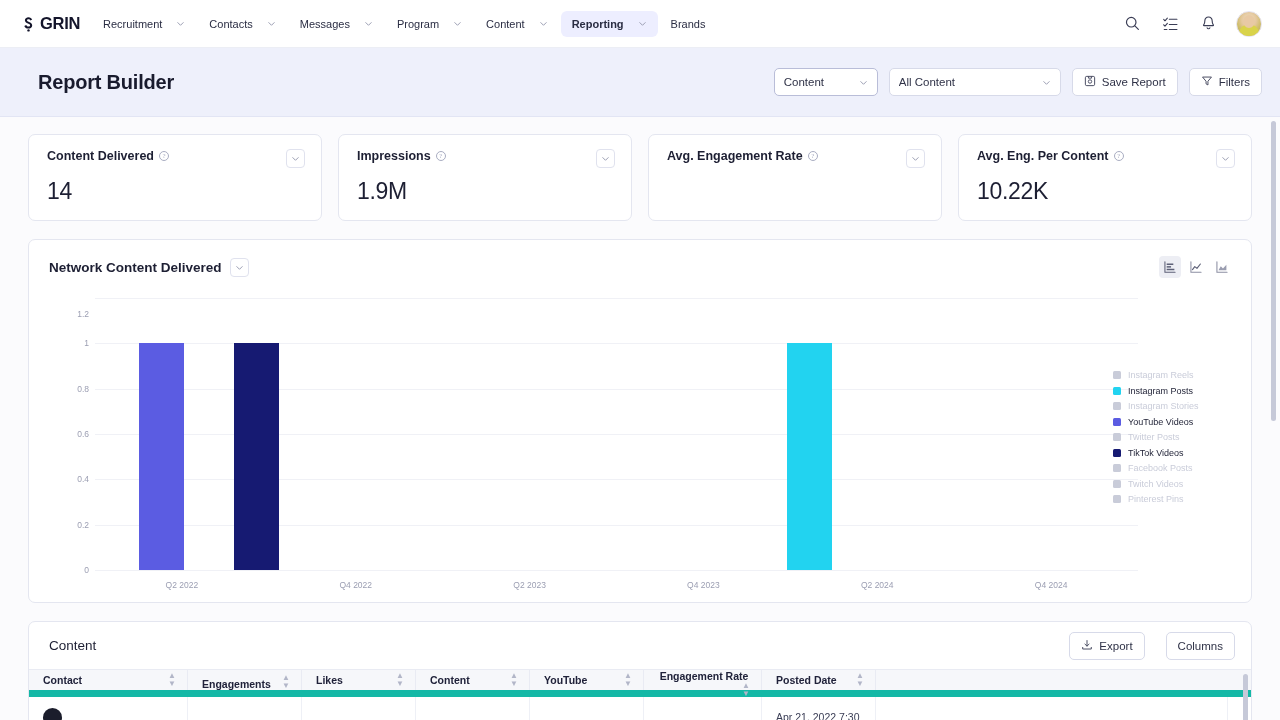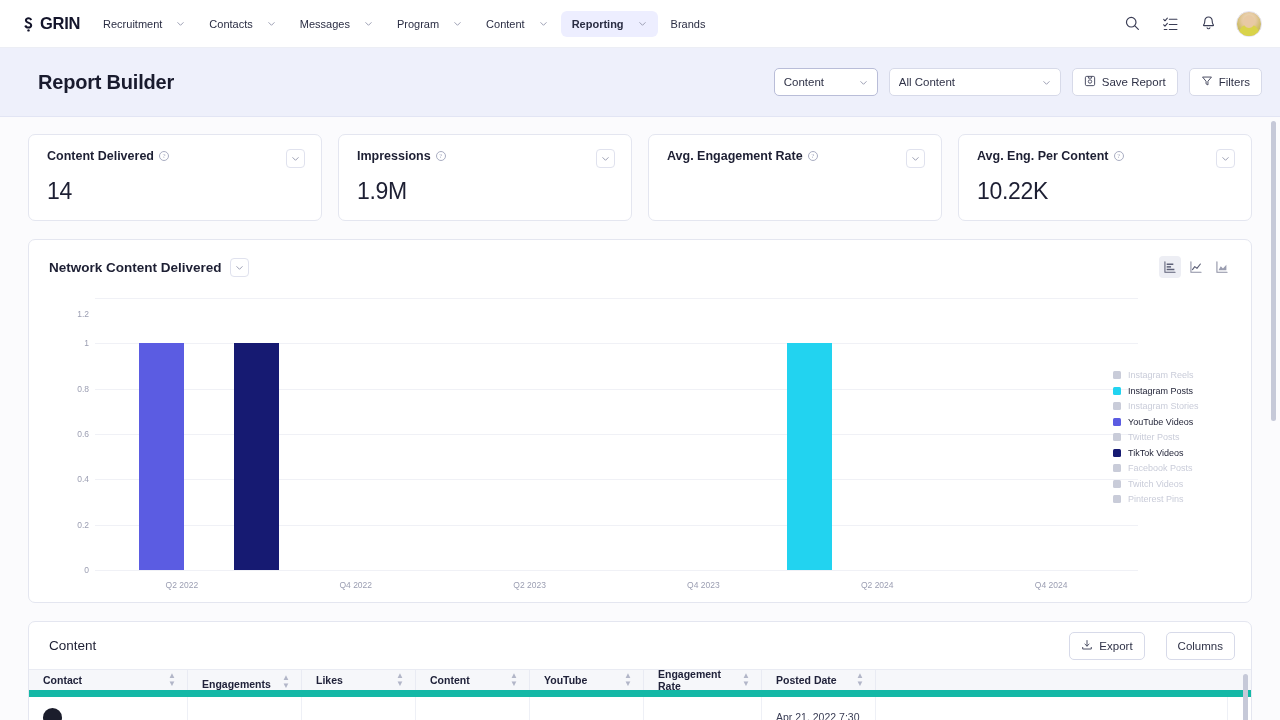--- a/index.html
+++ b/index.html
@@ -497,21 +497,21 @@
           <span class="sort">▲<br>▼</span>
         </div>
         <div class="th" style="width: 114px;">
           <span>Content</span>
           <span class="sort">▲<br>▼</span>
         </div>
         <div class="th" style="width: 114px;">
           <span>YouTube</span>
           <span class="sort">▲<br>▼</span>
         </div>
-        <div class="th" style="width: 118px;">
+        <div class="th" style="width: 118px; flex-direction: column;">
           <span>Engagement Rate</span>
           <span class="sort">▲<br>▼</span>
         </div>
         <div class="th" style="width: 114px;">
           <span>Posted Date</span>
           <span class="sort">▲<br>▼</span>
         </div>
       </div>
     <div id="tbody">
         <div class="tbody-row">

